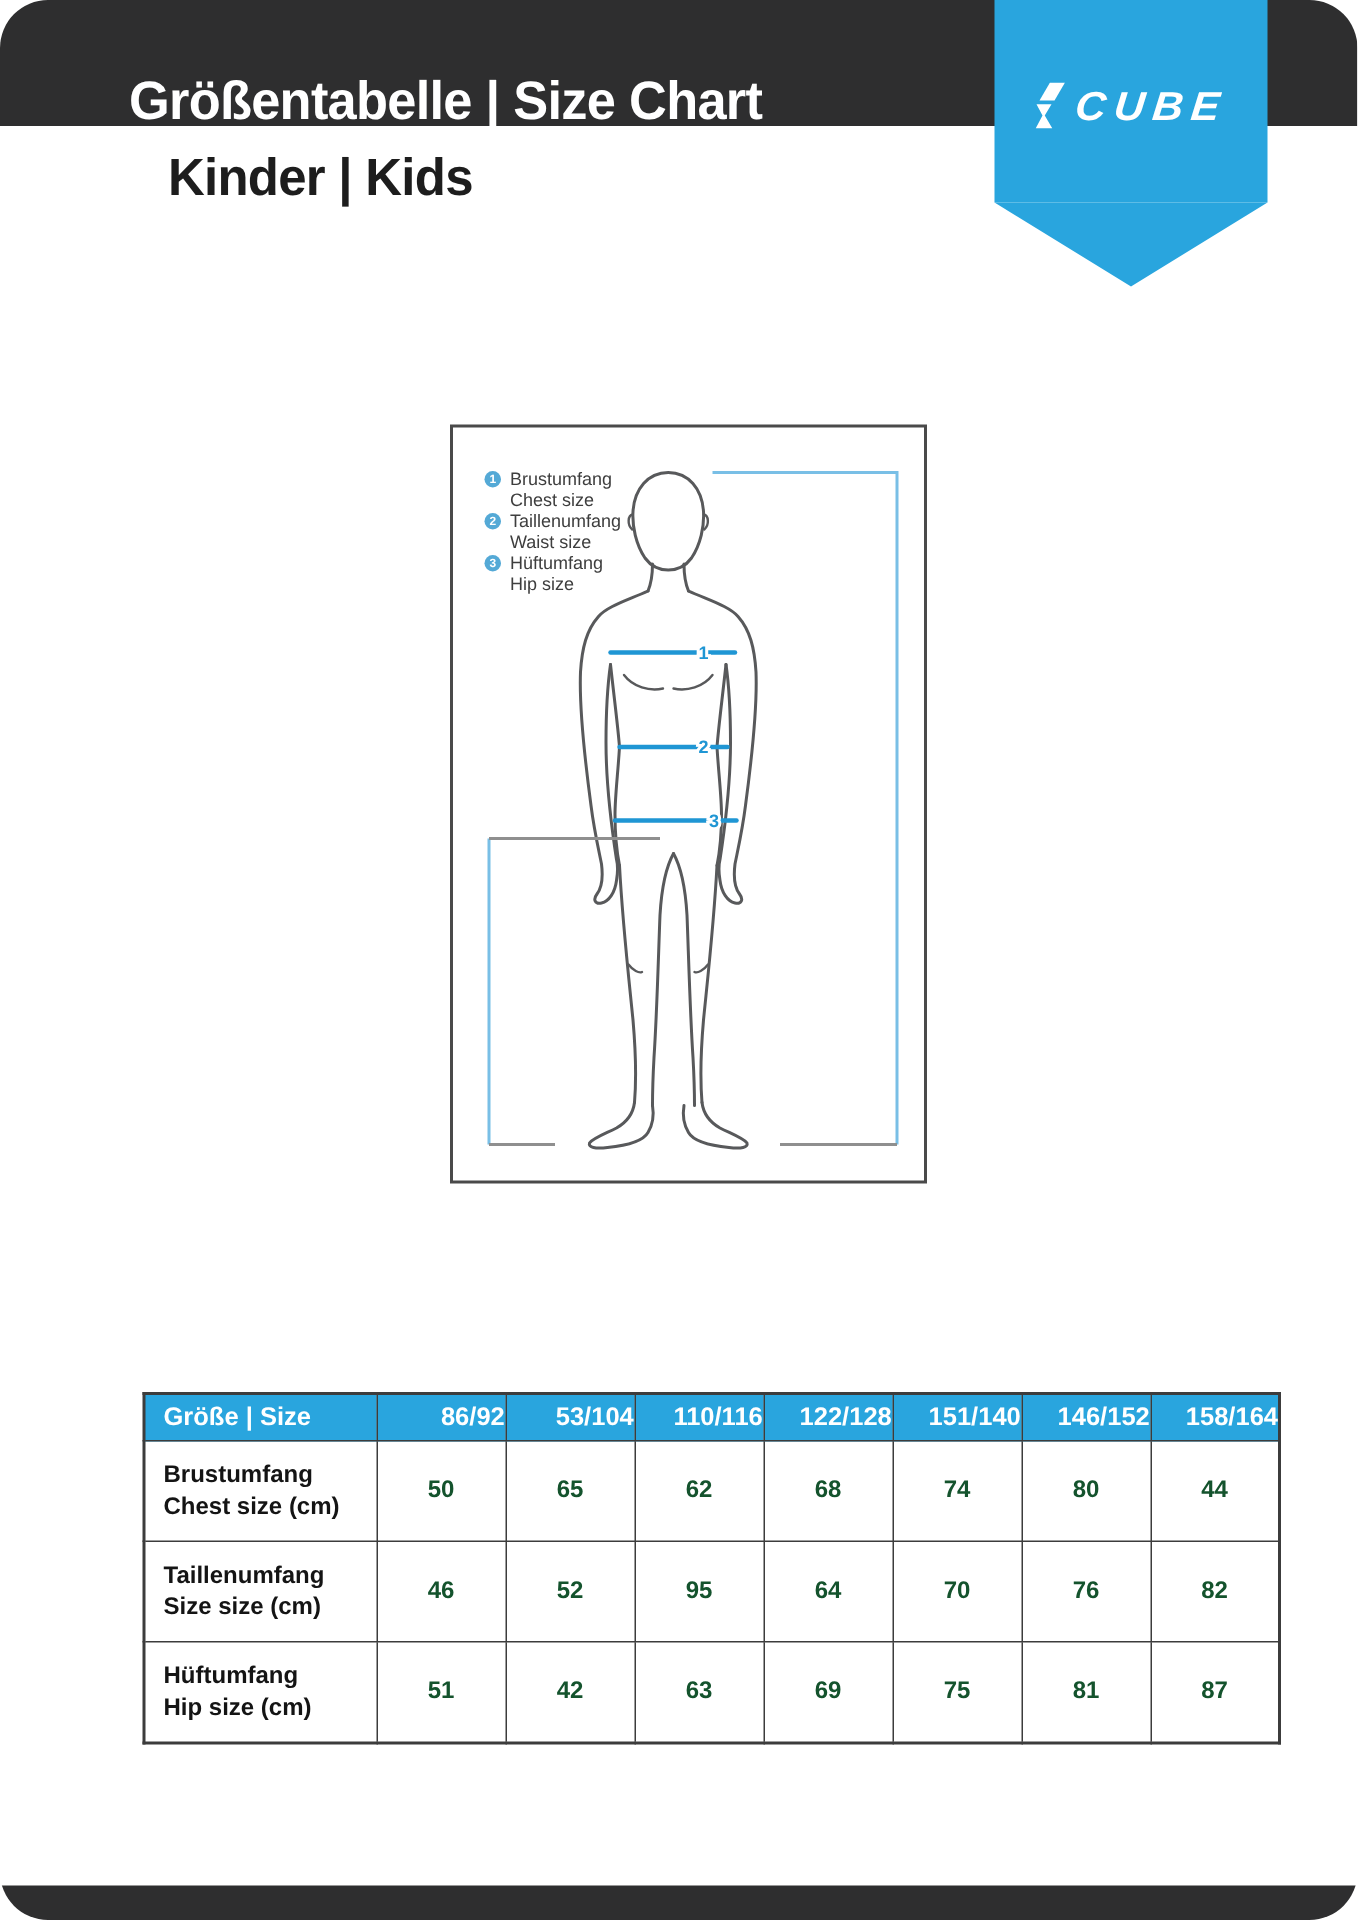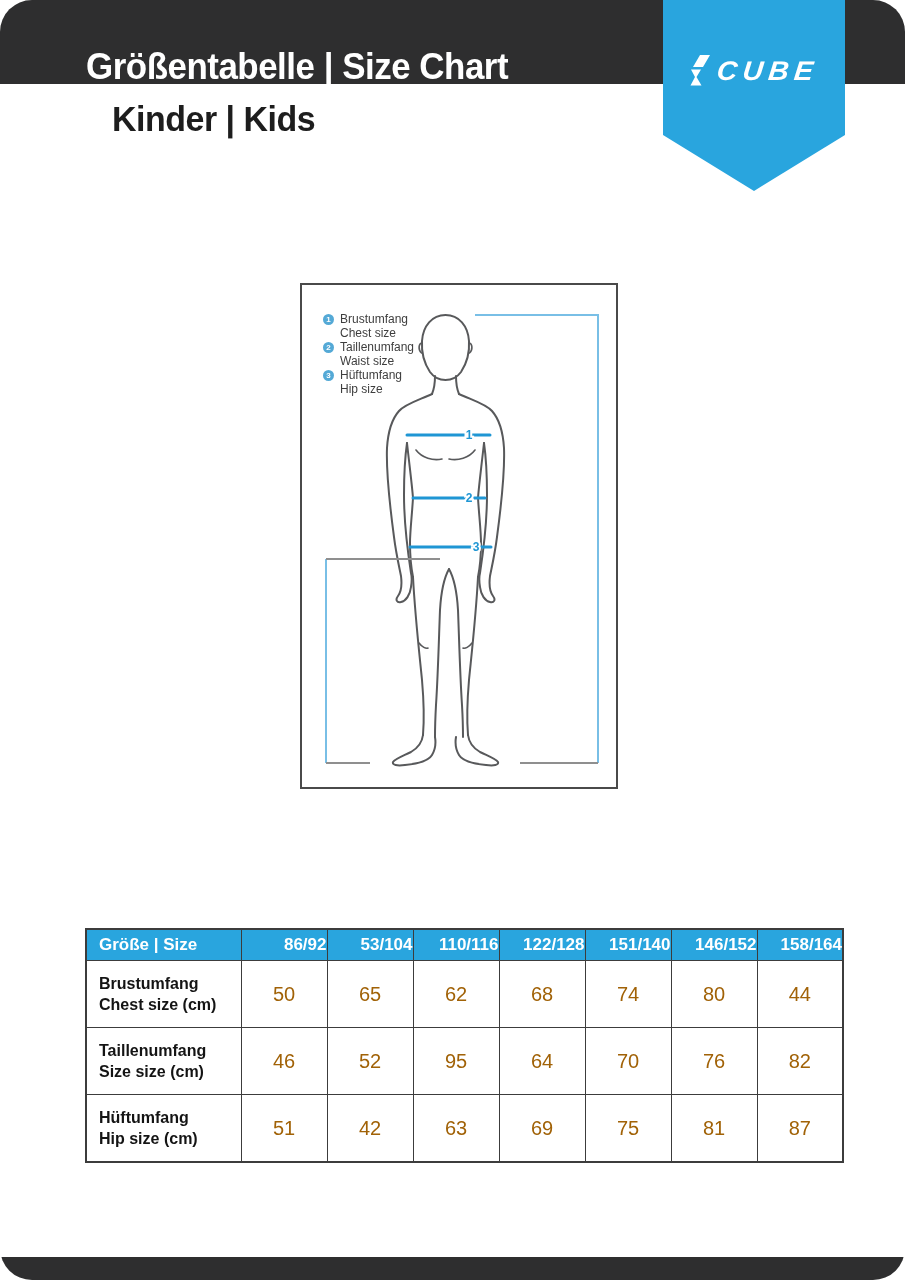--- a/index.html
+++ b/index.html
@@ -44,31 +44,31 @@
   .legend{position:absolute;left:21px;top:27px;z-index:2;}
   .legend-item{display:flex;gap:6px;margin:0 0 0 0;}
   .legend-num{
     flex:0 0 auto;width:11px;height:11px;border-radius:50%;background:#54a9d6;color:#ffffff;
     font-size:8px;font-weight:700;display:flex;align-items:center;justify-content:center;margin-top:2px;
   }
   .legend-texts{display:flex;flex-direction:column;font-size:12px;line-height:14px;color:#3e3e3e;}
 
   
   .size-table{
-    position:absolute;left:85px;top:928px;width:757px;
+    position:absolute;left:95px;top:928px;width:757px;
     border-collapse:collapse;table-layout:fixed;
     border:2px solid #3c3c3c;
   }
   .size-table th,.size-table td{border:1.5px solid #3c3c3c;}
   .size-table thead th{
     background:#29a5de;color:#ffffff;font-size:17px;font-weight:700;
     height:30px;text-align:right;padding:0;
   }
   .size-table thead th.first{text-align:left;padding-left:12px;}
-  .size-table tbody td{height:66px;text-align:center;font-size:20px;color:#a16207;padding:0;}
+  .size-table tbody td{height:66px;text-align:center;font-size:16px;color:#14532d;padding:0;font-weight:bold;}
   .size-table tbody td.rowlabel{
     text-align:left;padding-left:12px;font-size:16px;font-weight:700;color:#141414;line-height:21px;
   }
 </style>
 </head>
 <body>
 
 <div class="page">
 
   <div class="topbar"></div>

